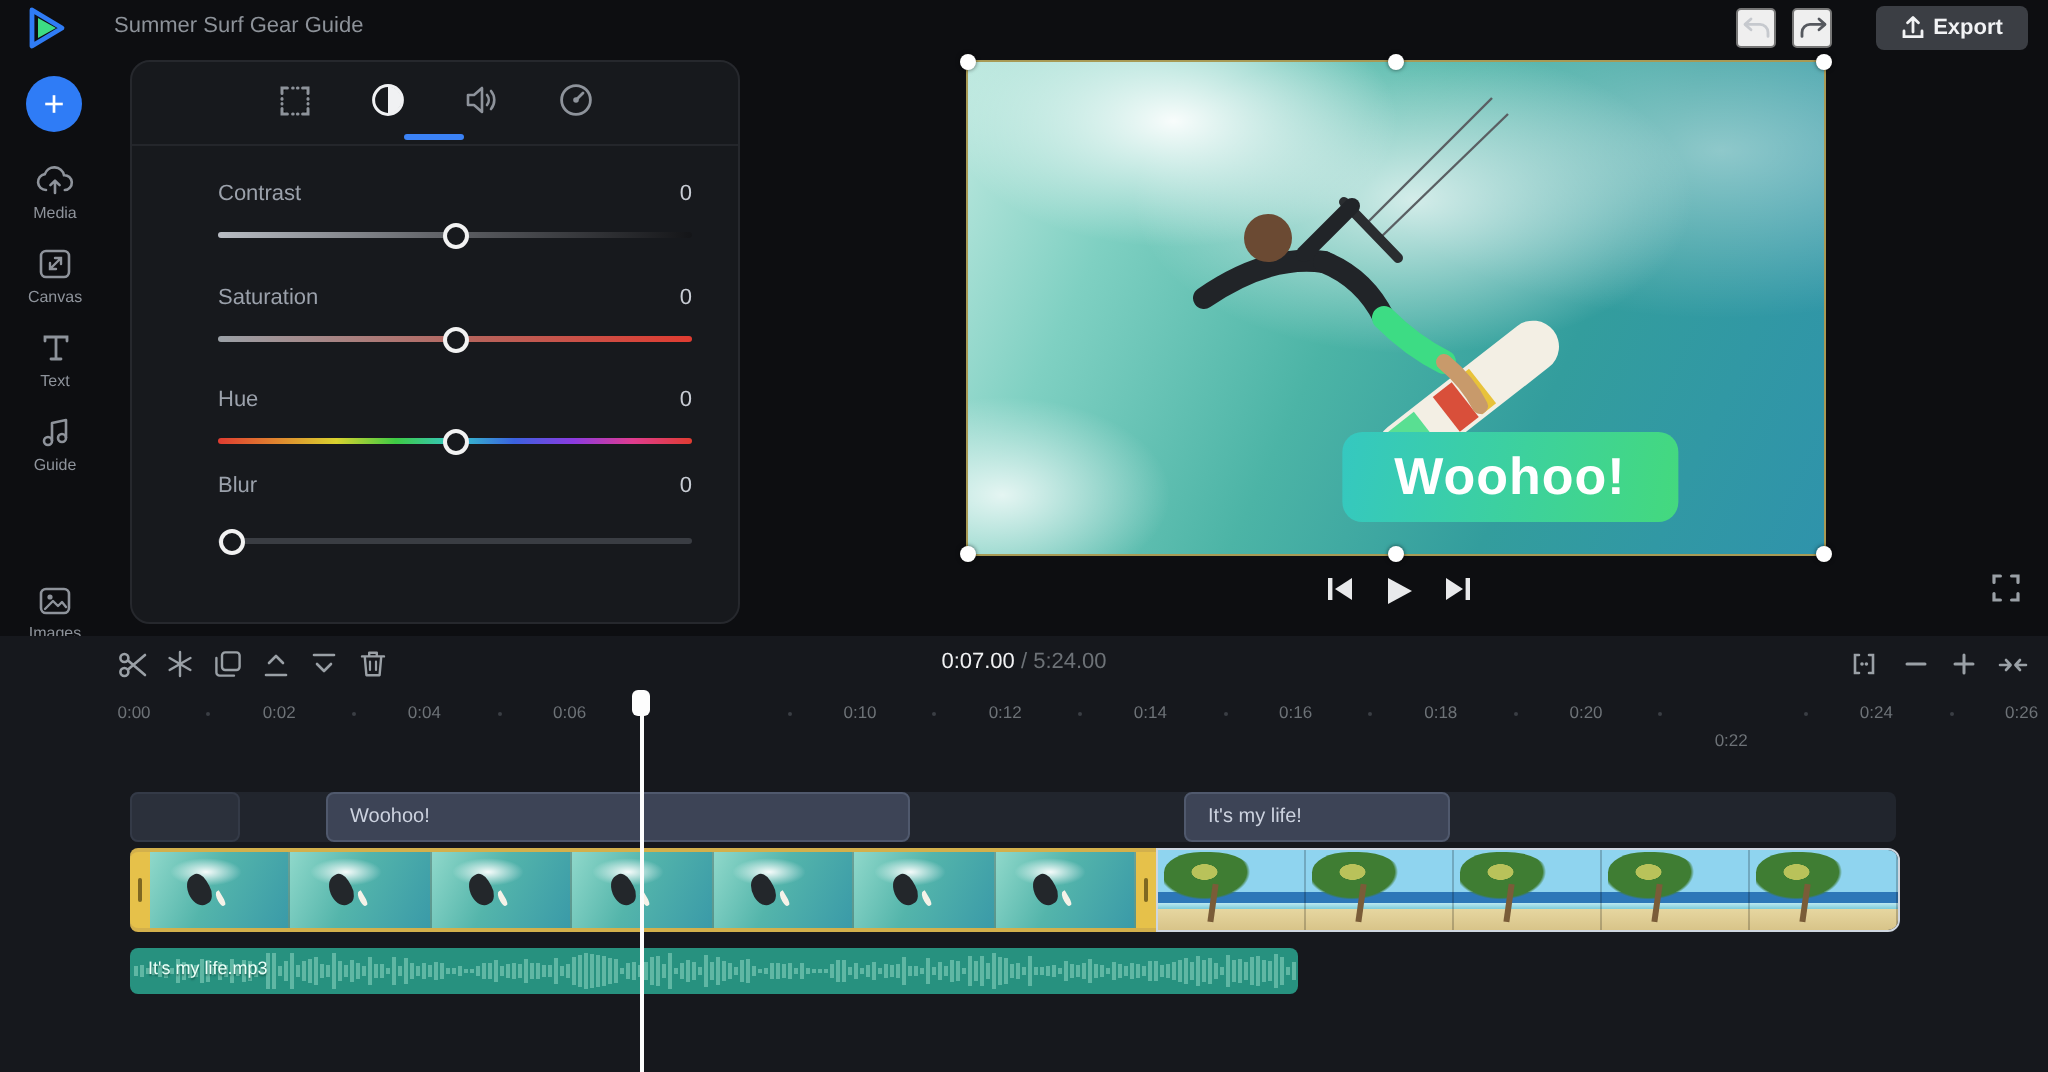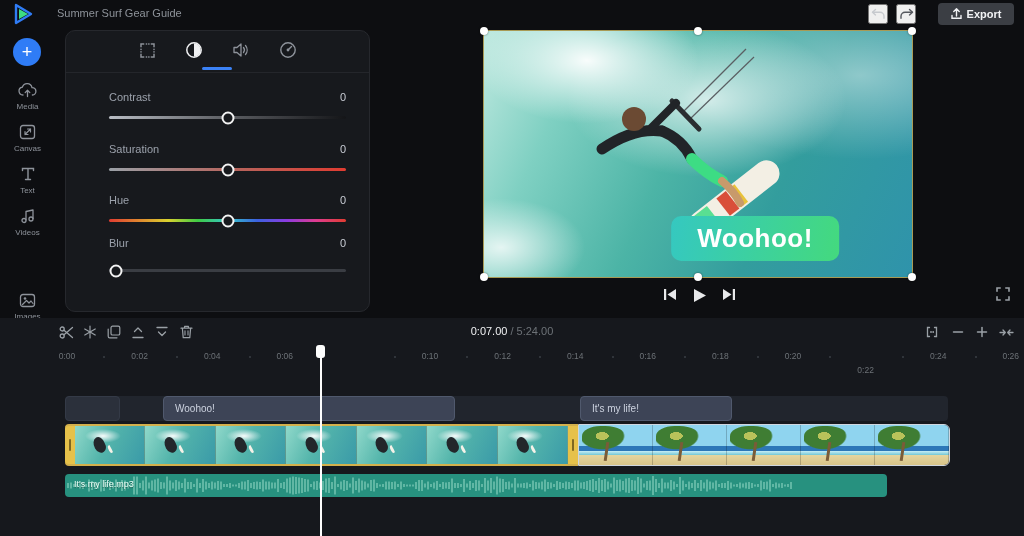--- a/index.html
+++ b/index.html
@@ -102,21 +102,21 @@
   #video-clip-2 { position:absolute; left:578px; top:56px; width:372px; height:42px;
     border-radius:0 6px 6px 0; overflow:hidden; display:flex; cursor:pointer; border:1px solid #cfd6df; }
   .thumb-palm { flex:1; position:relative; border-right:1px solid rgba(0,0,0,.2); overflow:hidden;
     background:linear-gradient(180deg,#8fd4ef 0%,#8fd4ef 52%,#2d77b8 52%,#2d77b8 66%,#bfeaf2 66%,#7bcbd9 74%,#e6d6a0 74%,#d8c489 100%); }
   .thumb-palm::before { content:''; position:absolute; left:4%; top:2%; width:62%; height:62%;
     background:radial-gradient(ellipse at 45% 40%, #b9c25a 0 18%, #3f7d33 19% 60%, rgba(0,0,0,0) 65%);
     border-radius:46% 54% 60% 40%; }
   .thumb-palm::after { content:''; position:absolute; left:36%; top:42%; width:3px; height:48%;
     background:#7a5c38; transform:rotate(8deg); }
 
-  #audio-clip { position:absolute; left:65px; top:106px; width:822px; height:23px;
+  #audio-clip { position:absolute; left:65px; top:106px; width:584px; height:23px;
     background:#27917f; border-radius:4px; overflow:hidden; cursor:pointer; }
   #audio-label { position:absolute; left:9px; top:5px; font-size:9px; color:#eafff8; z-index:2;
     text-shadow:0 1px 1px rgba(0,40,30,.5); }
 
   #playhead-line { position:absolute; left:320px; top:345px; width:1.5px; height:191px; background:#fdfdfd; z-index:20; }
   #playhead-head { position:absolute; left:316px; top:345px; width:9px; height:13px;
     background:#fdfdfd; border-radius:3px; z-index:21; cursor:grab; }
 </style>
 </head>
 <body>
@@ -185,21 +185,21 @@
   </div>
 
   <div class="side-item" style="top:178px">
     <span class="ic">
       <svg width="16" height="16" viewBox="0 0 16 16">
           <path d="M6 12.5 V3.5 L13 2 V11" fill="none" stroke="#8e939b" stroke-width="1.3" stroke-linejoin="round"></path>
           <circle cx="4" cy="12.5" r="2" fill="none" stroke="#8e939b" stroke-width="1.3"></circle>
           <circle cx="11" cy="11" r="2" fill="none" stroke="#8e939b" stroke-width="1.3"></circle>
         </svg>
     </span>
-    <span class="lbl">Videos</span>
+    <span class="lbl">Guide</span>
   </div>
 
 
   <div class="side-item" style="top:262px">
     <span class="ic">
       <svg width="17" height="15" viewBox="0 0 17 15">
           <rect x="1.5" y="1.5" width="14" height="12" rx="2.5" fill="none" stroke="#8e939b" stroke-width="1.3"></rect>
           <circle cx="6" cy="5.5" r="1.3" fill="#8e939b"></circle>
           <path d="M3.5 11.5 L7.5 7.5 L10 10 L12 8 L14 10.5" fill="none" stroke="#8e939b" stroke-width="1.2" stroke-linecap="round" stroke-linejoin="round"></path>
         </svg>
@@ -494,21 +494,21 @@
       <span class="ruler-dot" style="left: 901.9px;"></span>
       <span class="ruler-label" style="left: 938.2px;">0:24</span>
       <span class="ruler-dot" style="left: 974.5px;"></span>
       <span class="ruler-label" style="left: 1010.8px; text-align: right;">0:26</span>
     </div>
 
   <div id="tracks">
     <div id="text-lane">
       <div class="text-clip empty" style="left:0;width:55px"></div>
       <div class="text-clip" style="left:98px;width:292px">Woohoo!</div>
-      <div class="text-clip" style="left:515px;width:152px">It's my life!</div>
+      <div class="text-clip" style="left:527px;width:133px">It's my life!</div>
     </div>
 
     <div id="video-clip-1">
       <div class="trim-handle trim-left"></div>
       <div id="surf-thumbs">
           <div class="thumb-surf"></div>
           <div class="thumb-surf"></div>
           <div class="thumb-surf"></div>
           <div class="thumb-surf"></div>
           <div class="thumb-surf"></div>

